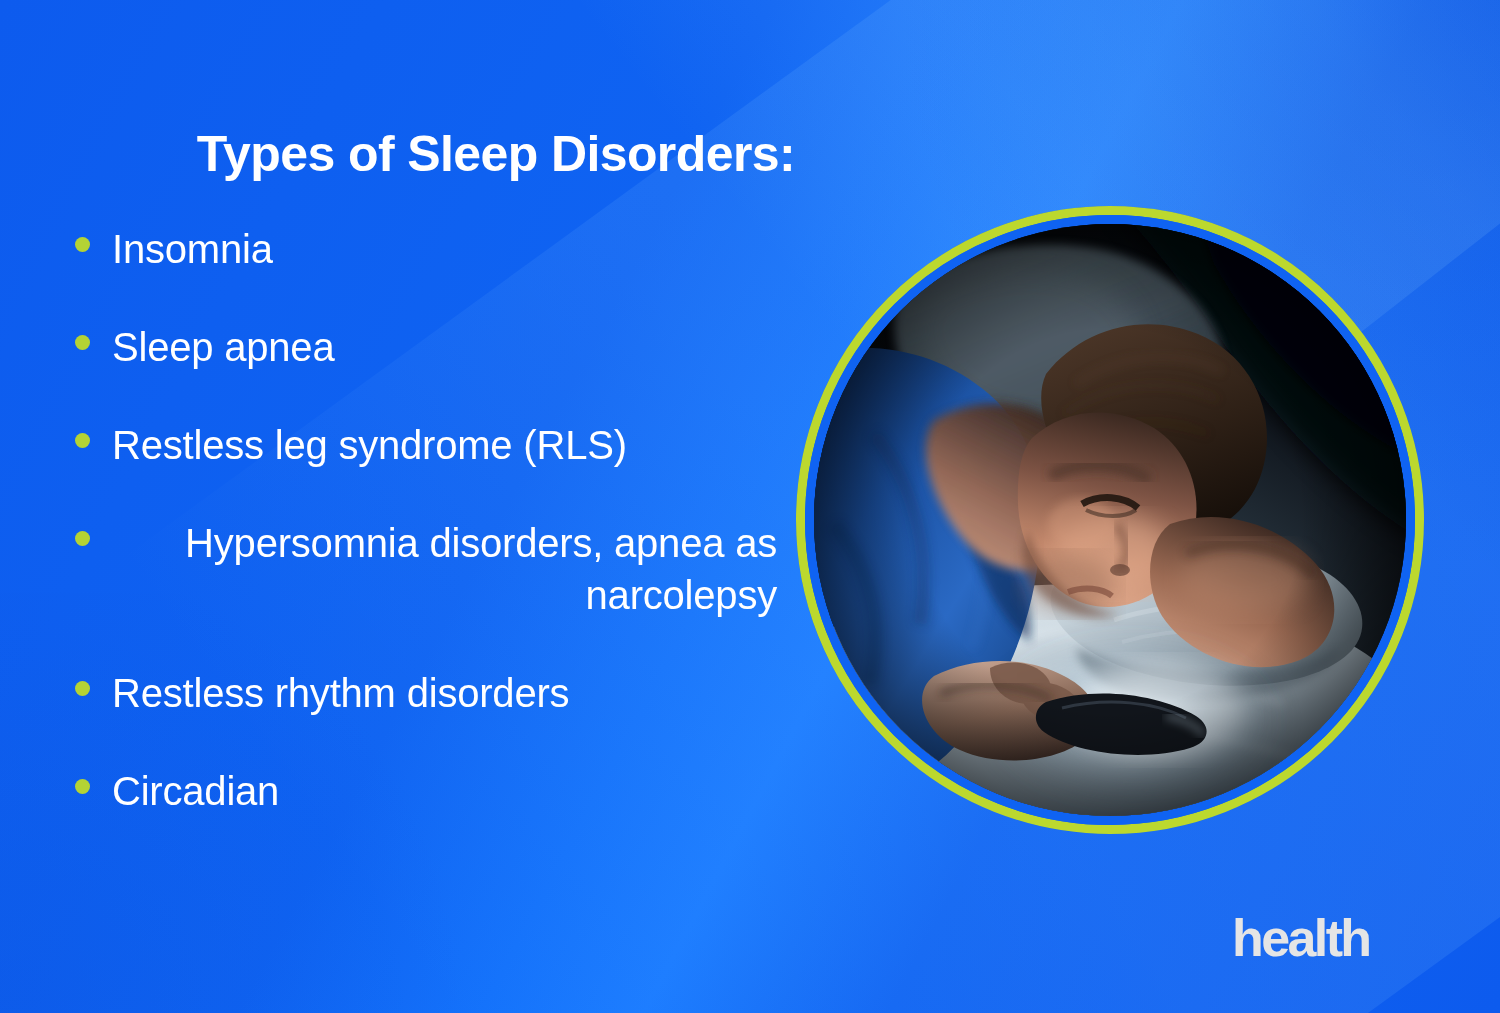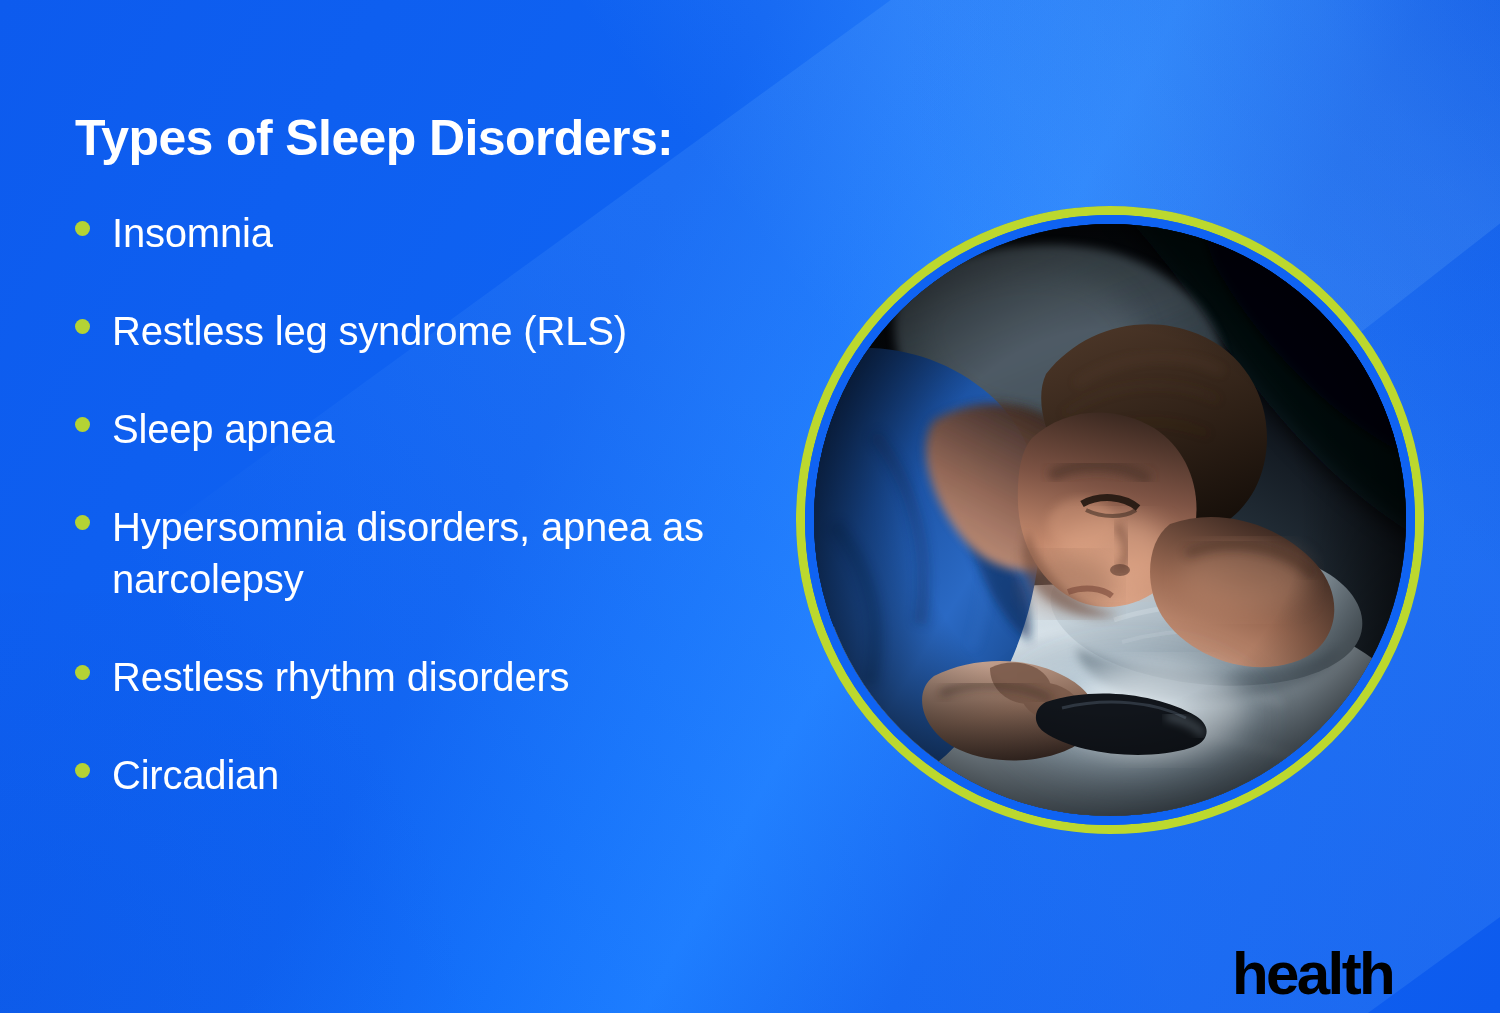--- a/index.html
+++ b/index.html
@@ -62,22 +62,23 @@
     position:absolute; left:0; bottom:0;
     width:520px; height:420px;
     background:radial-gradient(circle at 0% 100%,
         rgba(8,70,205,0.20) 0%, rgba(8,70,205,0) 70%);
     pointer-events:none;
   }
 
   
   #left-col {
     position:absolute;
-    left:75px; top:112px;
+    left:75px; top:128px;
     width:720px;
+    text-align:right;
   }
   #page-title {
     color:#ffffff;
     font-size:50px;
     font-weight:bold;
     letter-spacing:-0.6px;
     line-height:1.06;
     white-space:nowrap;
   }
   #disorder-list { list-style:none; margin-top:42px; }
@@ -129,26 +130,25 @@
     border-radius:50%;
     overflow:hidden;
     background:#090d14;
   }
   #photo-clip svg { display:block; width:100%; height:100%; }
 
   
   #brand-logo {
     position:absolute;
     left:1232px; top:912px;
-    color:#000000;
-    font-size:60px;
+    color:#e5e5e5;
+    font-size:52px;
     font-weight:bold;
     letter-spacing:-2.6px;
     line-height:1;
-    margin-top:32px;
   }
 </style>
 </head>
 <body>
 
 <div id="canvas">
 
   <div class="bg-base"></div>
   <div class="bg-band"></div>
   <div class="bg-band2"></div>
@@ -161,26 +161,26 @@
 
     <ul id="disorder-list">
 
       <li class="list-item">
         <span class="bullet-dot"></span>
         <span class="item-label">Insomnia</span>
       </li>
 
       <li class="list-item">
         <span class="bullet-dot"></span>
+        <span class="item-label">Sleep apnea</span>
+      </li>
+
+      <li class="list-item">
+        <span class="bullet-dot"></span>
         <span class="item-label">Restless leg syndrome (RLS)</span>
-      </li>
-
-      <li class="list-item">
-        <span class="bullet-dot"></span>
-        <span class="item-label">Sleep apnea</span>
       </li>
 
       <li class="list-item">
         <span class="bullet-dot"></span>
         <span class="item-label">Hypersomnia disorders, apnea as narcolepsy</span>
       </li>
 
       <li class="list-item">
         <span class="bullet-dot"></span>
         <span class="item-label">Restless rhythm disorders</span>

